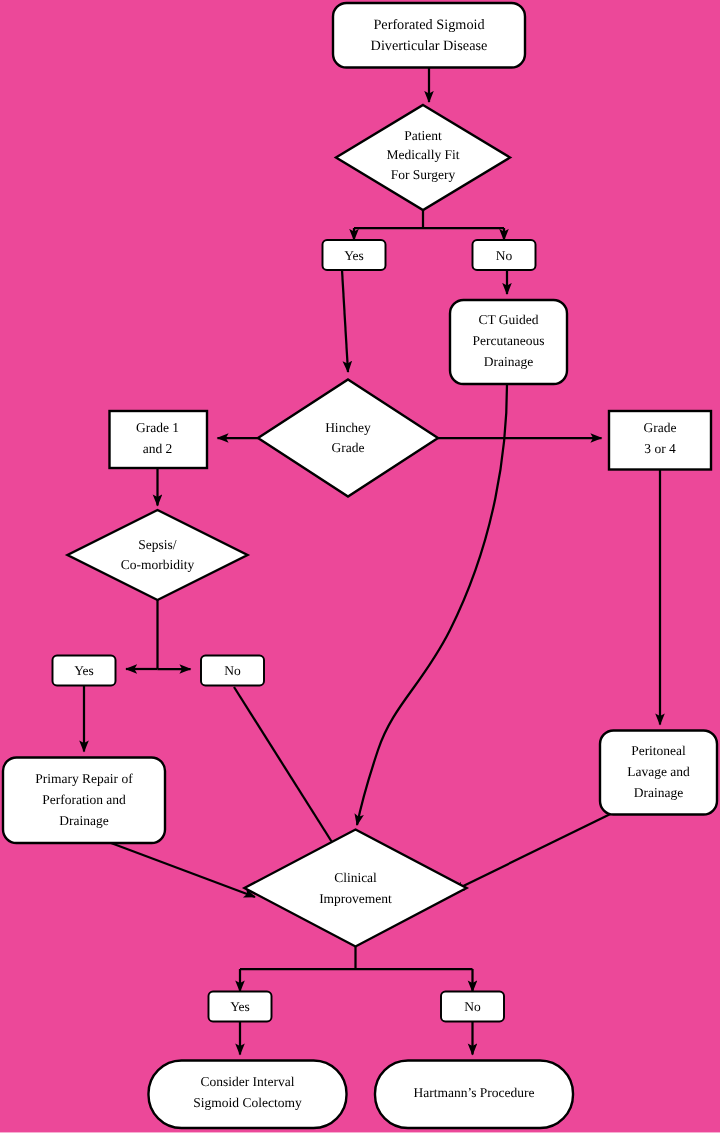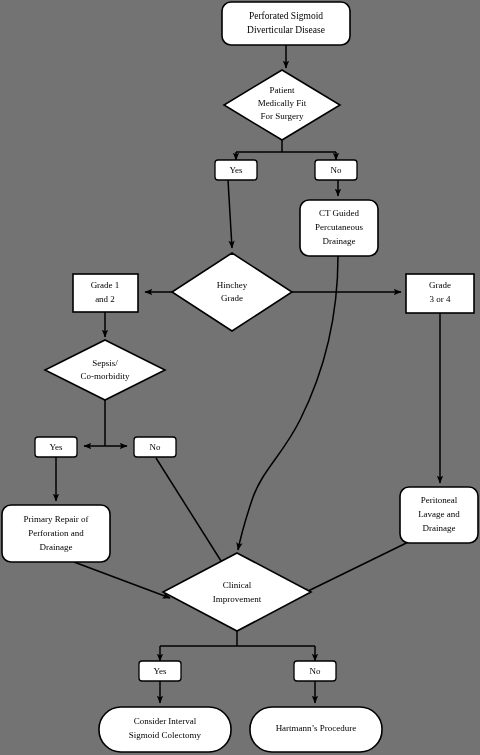--- a/index.html
+++ b/index.html
@@ -4,21 +4,21 @@
 <style>
   html, body {
     margin: 0;
     padding: 0;
     background: #ffffff;
   }
   #flowchart-root {
     position: relative;
     width: 480px;
     height: 755px;
-    background: #737373;
+    background: #ec4899;
     overflow: hidden;
     font-family: "Liberation Serif", "DejaVu Serif", serif;
   }
   svg#flow-svg {
     display: block;
     width: 480px;
     height: 755px;
   }
   .node-shape {
     fill: #ffffff;

